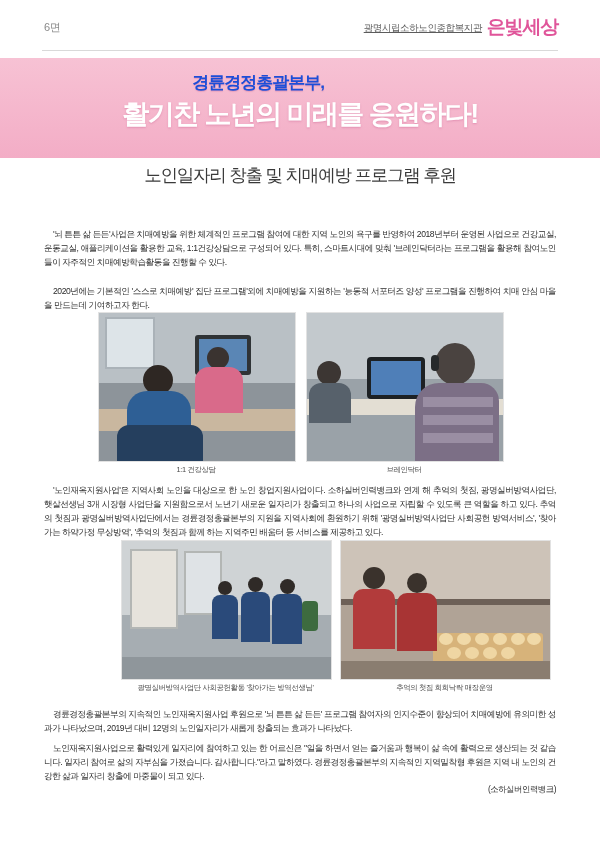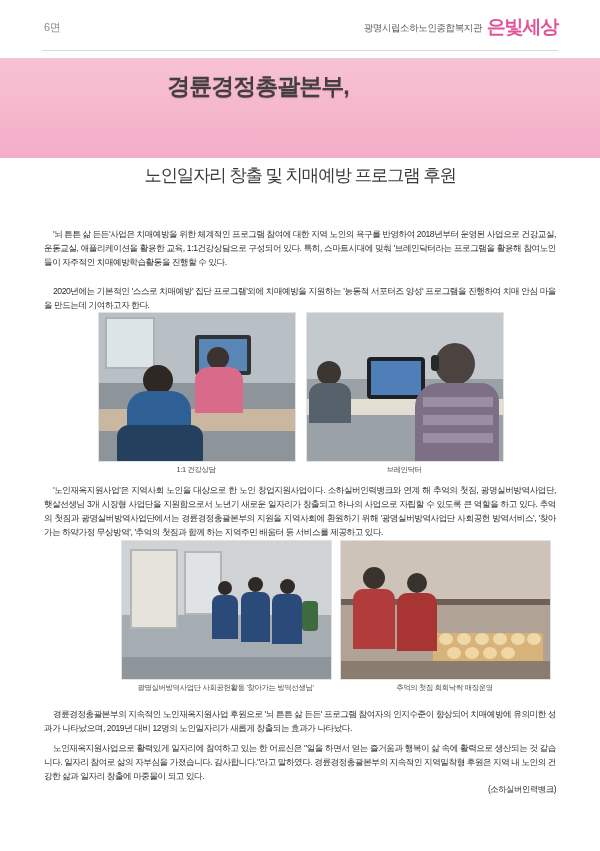--- a/index.html
+++ b/index.html
@@ -40,20 +40,21 @@
     color: #8a8a8a;
     letter-spacing: -0.3px;
   }
   .header-org {
     position: absolute;
     right: 118px;
     top: 22px;
     font-size: 9.5px;
     color: #5c5c5c;
     letter-spacing: -0.4px;
+    text-decoration: underline;
   }
   .brand {
     position: absolute;
     right: 42px;
     top: 14px;
     font-size: 19px;
     font-weight: bold;
     color: #e0559a;
     letter-spacing: -1.2px;
     font-family: "DejaVu Sans", sans-serif;
@@ -82,23 +83,23 @@
     width: 600px;
     height: 100px;
     background: linear-gradient(180deg, #f7c2d4 0%, #f3adc6 100%);
   }
   .title-line1 {
     position: absolute;
     left: 0;
     top: 13px;
     width: 516px;
     text-align: center;
-    font-size: 23px;
+    font-size: 17px;
     font-weight: bold;
-    color: #404040;
+    color: #1d4ed8;
     letter-spacing: -1px;
     text-shadow: 0 1px 1px rgba(200,90,140,0.35);
   }
   .title-line2 {
     position: absolute;
     left: 0;
     top: 38px;
     width: 600px;
     text-align: center;
     font-size: 27px;
@@ -215,20 +216,21 @@
   <div class="header">
     <div class="page-num">6면</div>
     <div class="header-org">광명시립소하노인종합복지관</div>
     <div class="brand">은빛세상</div>
     <div class="header-rule"></div>
   </div>
 
   <div class="title-band">
     <div class="title-band-inner"></div>
     <div class="title-line1">경륜경정총괄본부,</div>
+    <div class="title-line2">활기찬 노년의 미래를 응원하다!</div>
   </div>
 
   <div class="subtitle">노인일자리 창출 및 치매예방 프로그램 후원</div>
 
   <div class="body-text p2 indent">'뇌 튼튼 삶 든든'사업은 치매예방을 위한 체계적인 프로그램 참여에 대한 지역 노인의 욕구를 반영하여 2018년부터 운영된 사업으로 건강교실, 운동교실, 애플리케이션을 활용한 교육, 1:1건강상담으로 구성되어 있다. 특히, 스마트시대에 맞춰 '브레인닥터라는 프로그램을 활용해 참여노인들이 자주적인 치매예방학습활동을 진행할 수 있다.</div>
   <div class="body-text p3 indent">2020년에는 기본적인 '스스로 치매예방' 집단 프로그램'외에 치매예방을 지원하는 '능동적 서포터즈 양성' 프로그램을 진행하여 치매 안심 마을을 만드는데 기여하고자 한다.</div>
 
   <div class="photo-row1">
     <div class="ph ph1 p1bg">
       <div class="scene">

